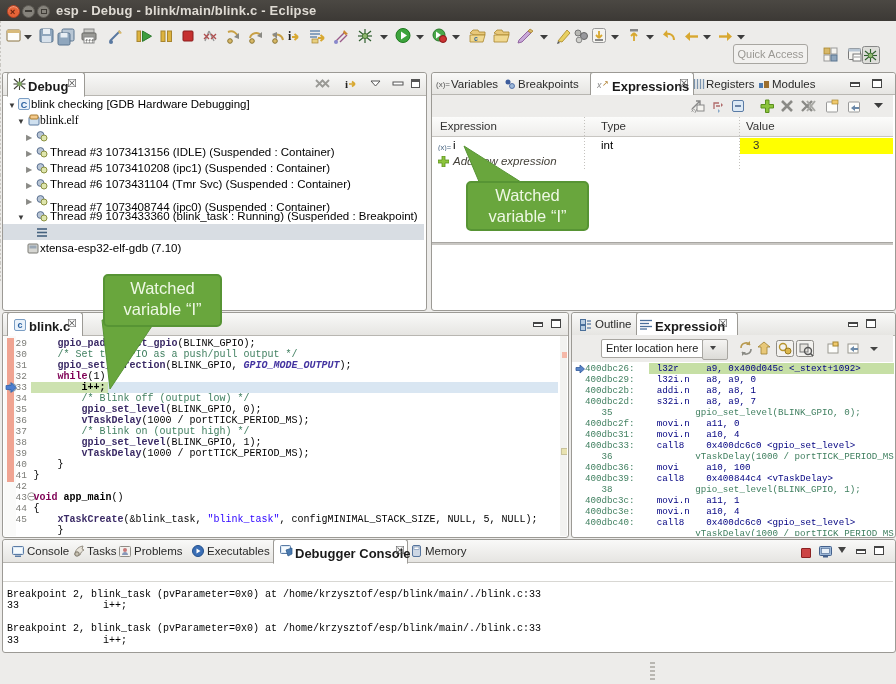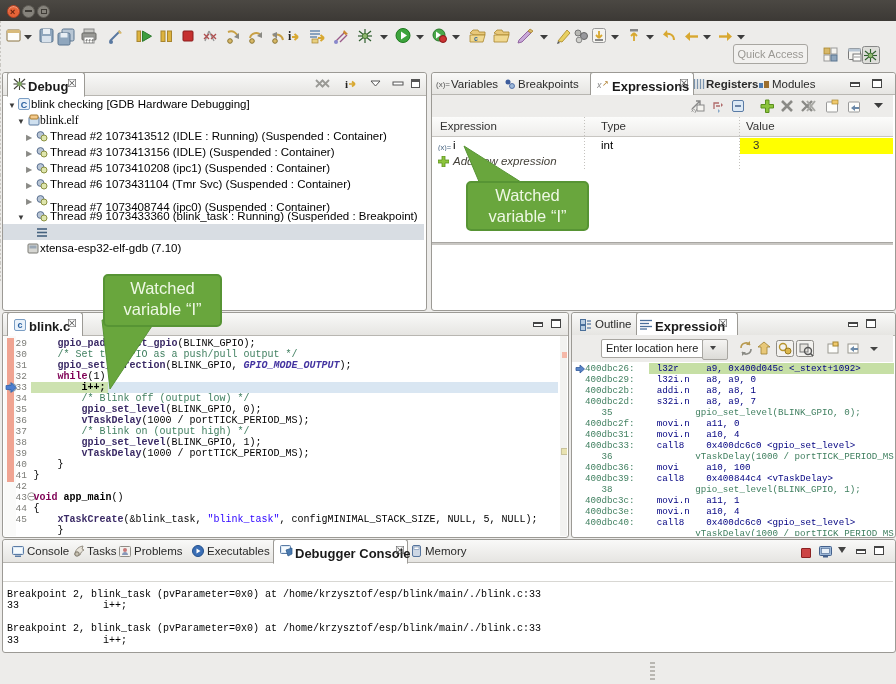--- a/index.html
+++ b/index.html
@@ -36,20 +36,21 @@
 </style></head>
 <body>
 
 <div class="abs" id="title">
   <div class="abs circ" style="left:7px;background:#e66337;border:1px solid #b34224;box-shadow:inset 0 1px 1px rgba(255,255,255,.4);"></div>
   <div class="abs" style="left:10px;top:7.5px;width:8px;height:8px;color:#5e1f0d;font-size:9px;font-weight:bold;line-height:8px;">×</div>
   <div class="abs circ" style="left:22px;background:#86837c;border:1px solid #5f5c56;"></div>
   <div class="abs" style="left:25px;top:10px;width:7px;height:2px;background:#3e3b36;"></div>
   <div class="abs circ" style="left:37px;background:#86837c;border:1px solid #5f5c56;"></div>
   <div class="abs" style="left:40.5px;top:8.5px;width:4px;height:3px;border:1.5px solid #3e3b36;"></div>
+  <div class="abs txt">esp - Debug - blink/main/blink.c - Eclipse</div>
 </div>
 
 <div class="abs" id="toolbar">
   <svg class="abs" style="left:0;top:3px;" width="760" height="26" viewBox="0 0 760 26" id="tbicons">
     <g>
       <rect x="7" y="6" width="13" height="11" rx="1" fill="#fdfdfb" stroke="#8a7340"></rect>
         <rect x="7" y="6" width="13" height="3" fill="#d8ba7a"></rect>
       <path d="M24 11h8l-4 4.5z" fill="#3c3c3c"></path>
       <g transform="translate(40,5)">
           <rect x="0" y="0" width="13" height="13" rx="1.5" fill="#8fa6bd" stroke="#5a758f"></rect>
@@ -259,21 +260,20 @@
         <rect x="0.5" y="0.5" width="8" height="2.5" fill="#555"></rect>
       </g>
   </svg>
   <div id="dbgtree" class="abs" style="left:0;top:23px;right:0;bottom:0;font-size:11.5px;color:#000;">
     <div class="abs" style="left:0;top:128px;width:421px;height:16px;background:#d8dde3;"></div>
     <div class="abs trow" style="left:5px;top:1px;"><span class="arr">▼</span></div>
     <div class="abs trow" style="left:28px;top:1px;">blink checking [GDB Hardware Debugging]</div>
     <div class="abs trow" style="left:14px;top:17px;"><span class="arr">▼</span></div>
     <div class="abs trow" style="left:37px;top:17px;font-family:Liberation Serif, serif;">blink.elf</div>
     <div class="abs trow" style="left:23px;top:33px;"><span class="arr2">▶</span></div>
-    <div class="abs trow" style="left:47px;top:33px;">Thread #2 1073413512 (IDLE : Running) (Suspended : Container)</div>
     <div class="abs trow" style="left:23px;top:49px;"><span class="arr2">▶</span></div>
     <div class="abs trow" style="left:47px;top:49px;">Thread #3 1073413156 (IDLE) (Suspended : Container)</div>
     <div class="abs trow" style="left:23px;top:65px;"><span class="arr2">▶</span></div>
     <div class="abs trow" style="left:47px;top:65px;">Thread #5 1073410208 (ipc1) (Suspended : Container)</div>
     <div class="abs trow" style="left:23px;top:81px;"><span class="arr2">▶</span></div>
     <div class="abs trow" style="left:47px;top:81px;">Thread #6 1073431104 (Tmr Svc) (Suspended : Container)</div>
     <div class="abs trow" style="left:23px;top:97px;"><span class="arr2">▶</span></div>
     <div class="abs trow" style="left:47px;top:104px;">Thread #7 1073408744 (ipc0) (Suspended : Container)</div>
     <div class="abs trow" style="left:14px;top:113px;"><span class="arr">▼</span></div>
     <div class="abs trow" style="left:47px;top:113px;">Thread #9 1073433360 (blink_task : Running) (Suspended : Breakpoint)</div>
@@ -345,21 +345,21 @@
     <div class="abs tablabel" style="left:180px;top:6px;">Expressions</div>
     <div class="abs" style="left:247px;top:4px;font-size:11px;color:#555;">☒</div>
     <svg class="abs" style="left:261px;top:5px;" width="12" height="12" viewBox="0 0 12 12">
         <g stroke="#7a93ad" stroke-width="1.3">
           <line x1="1.5" y1="1" x2="1.5" y2="11"></line>
           <line x1="4.5" y1="1" x2="4.5" y2="11"></line>
           <line x1="7.5" y1="1" x2="7.5" y2="11"></line>
           <line x1="10.5" y1="1" x2="10.5" y2="11"></line>
         </g>
       </svg>
-    <div class="abs itablabel" style="left:274px;top:5px;font-weight:bold;">Registers</div>
+    <div class="abs itablabel" style="left:274px;top:5px;">Registers</div>
     <svg class="abs" style="left:326px;top:5px;" width="12" height="12" viewBox="0 0 12 12">
         <rect x="1" y="5" width="4" height="5" fill="#4d7ab0"></rect>
         <rect x="6" y="3" width="5" height="7" fill="#9c6f2f"></rect>
       </svg>
     <div class="abs itablabel" style="left:340px;top:5px;">Modules</div>
     <div class="abs" style="left:418px;top:9px;width:8px;height:2px;background:#fff;border:1px solid #444;border-top:2px solid #444;"></div>
     <div class="abs" style="left:440px;top:6px;width:8px;height:6px;background:#fff;border:1px solid #444;border-top:2.5px solid #444;"></div>
   </div>
   <div class="abs" style="left:0;top:22px;width:461px;height:22px;background:#EDECEA;"></div>
   <svg class="abs" style="left:258px;top:25px;" width="200" height="16" viewBox="0 0 200 16" id="expicons">

